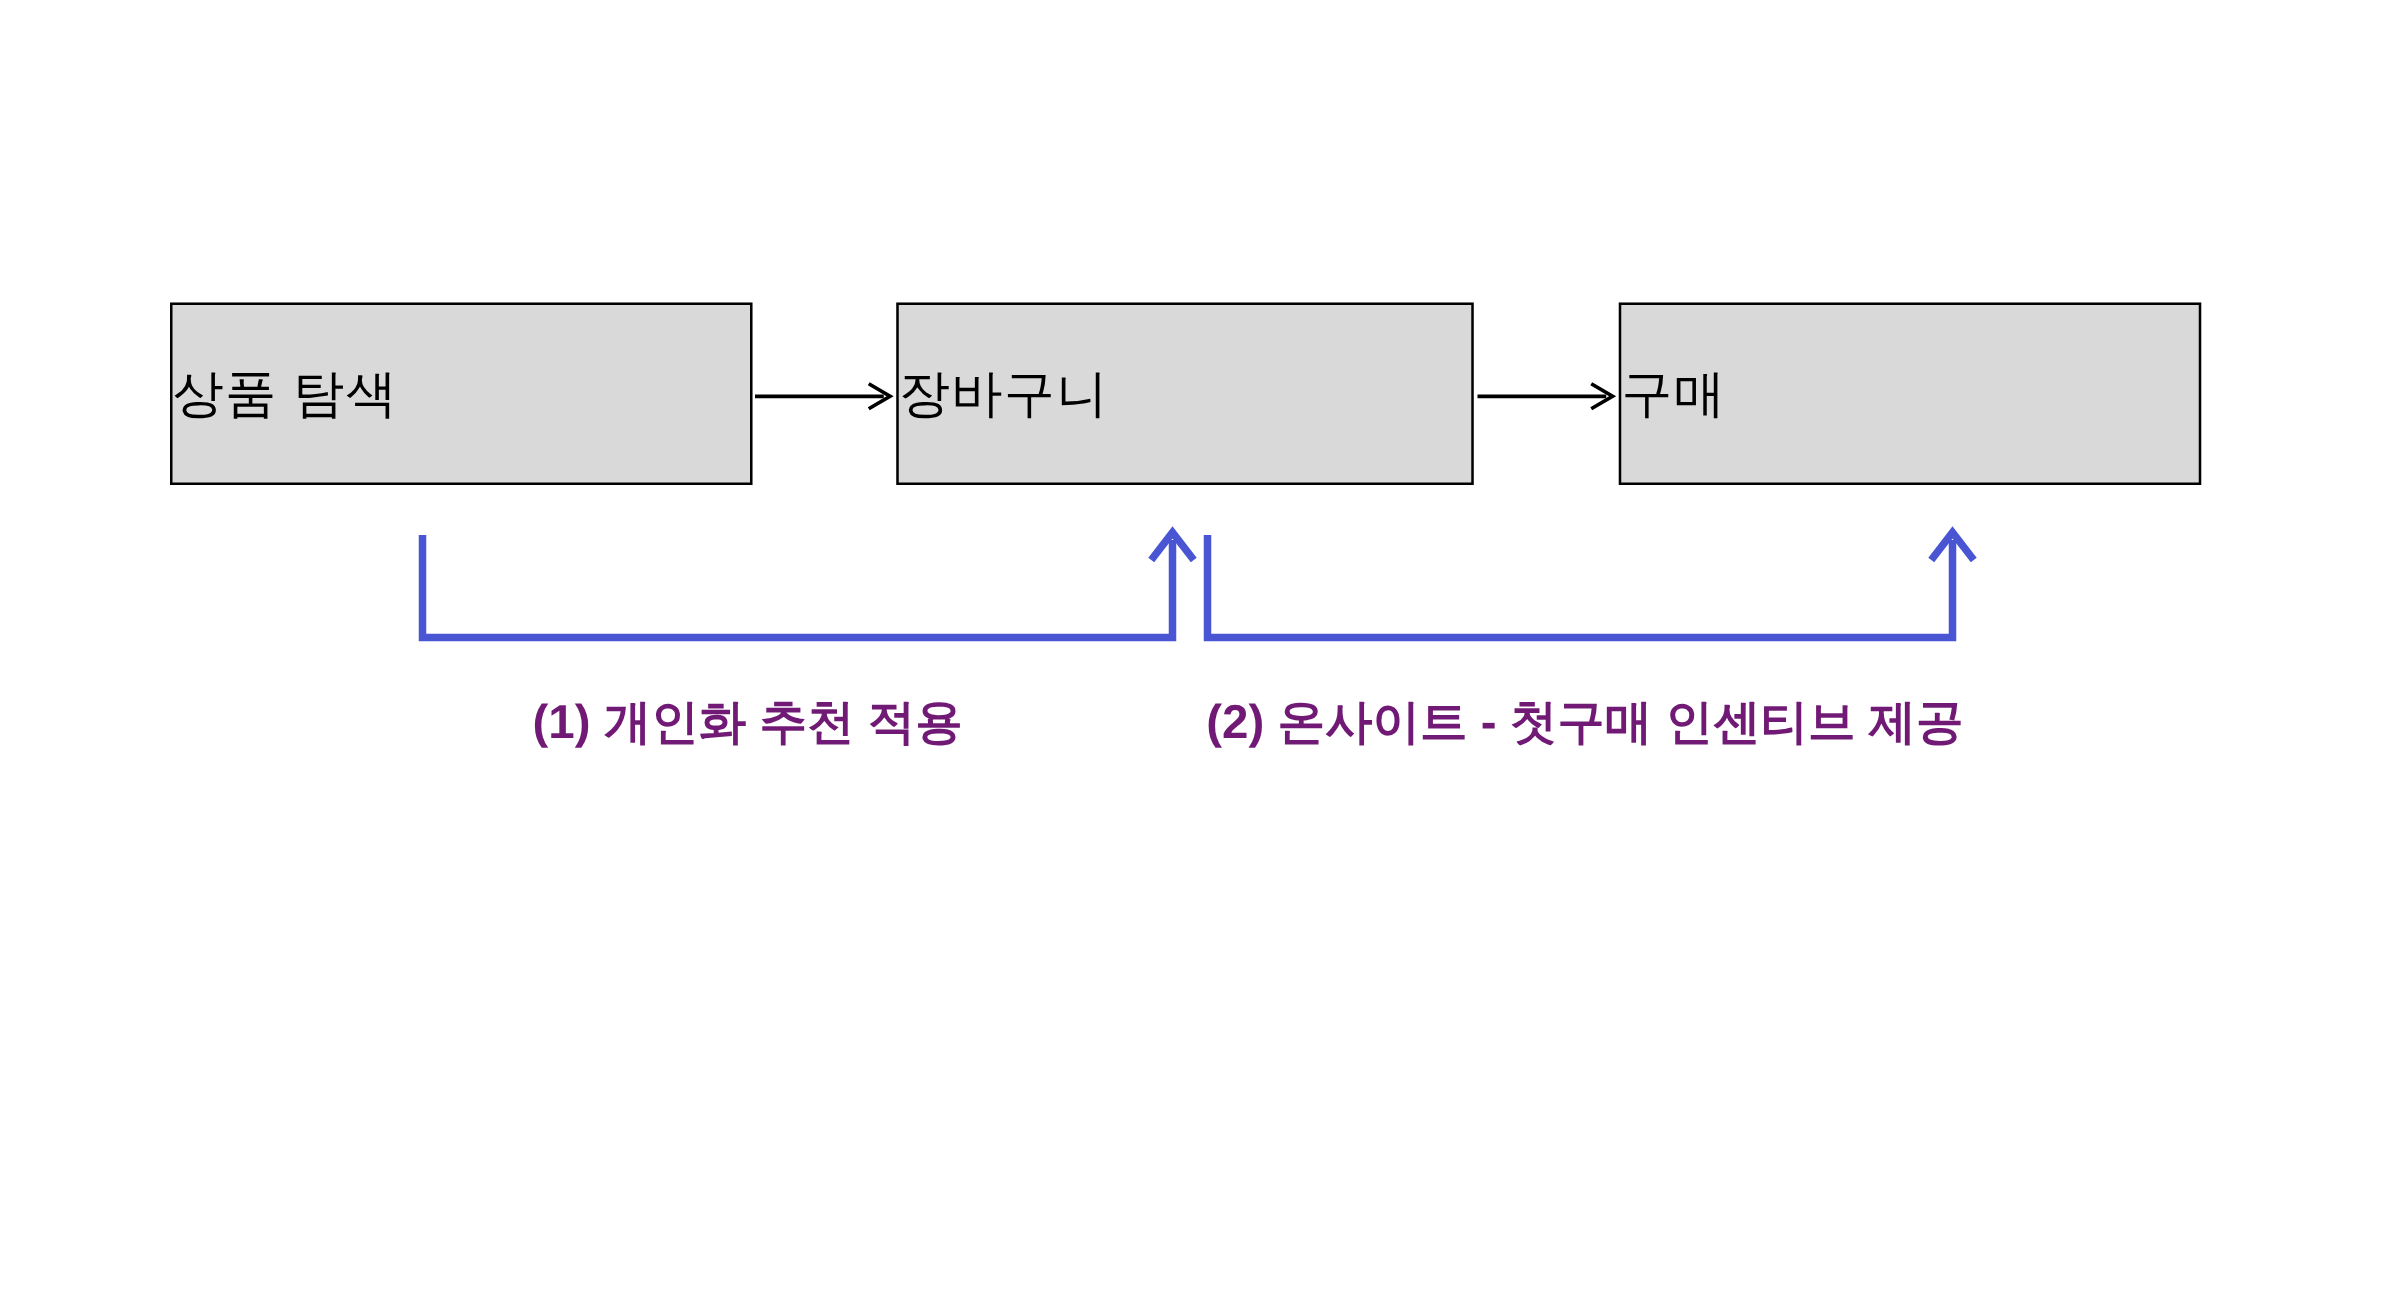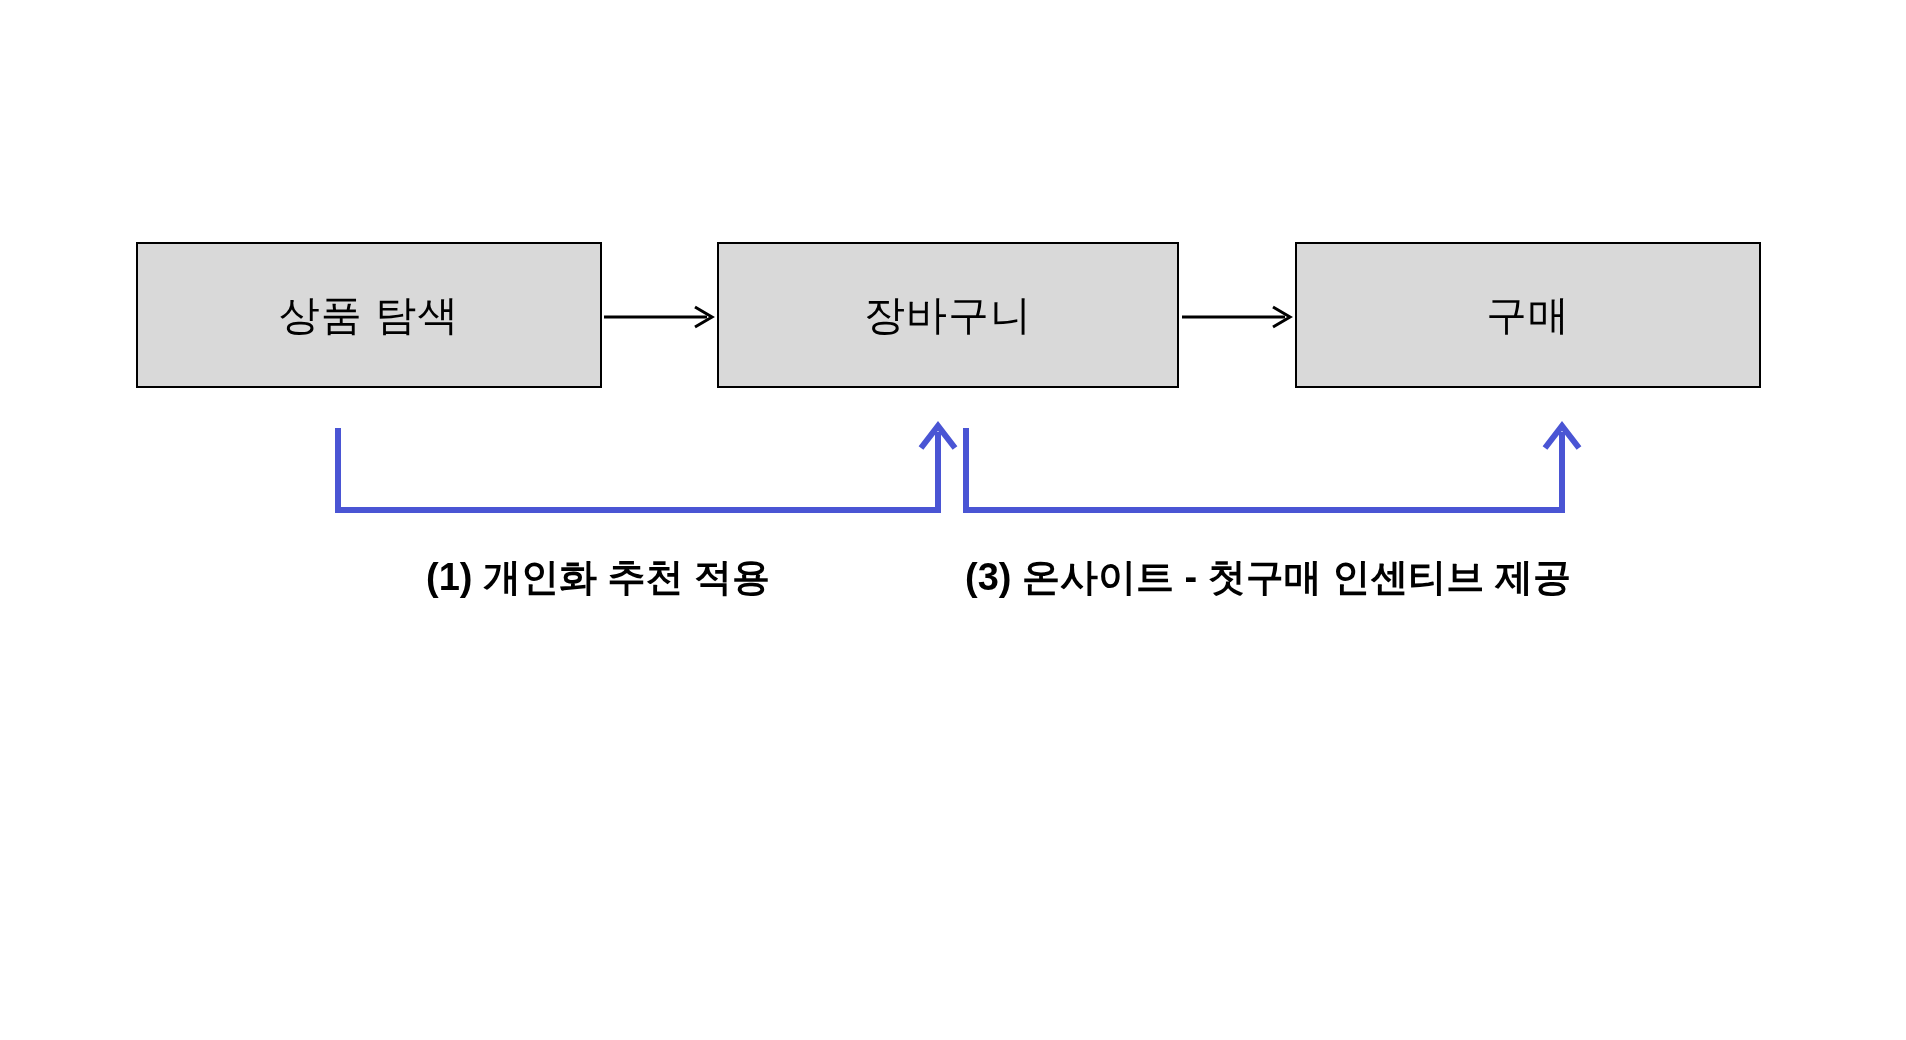--- a/index.html
+++ b/index.html
@@ -21,21 +21,21 @@
     height: 1040px;
     background: #ffffff;
   }
   .stage-box {
     position: absolute;
     box-sizing: border-box;
     background: #d9d9d9;
     border: 2px solid #000000;
     display: flex;
     align-items: center;
-    justify-content: center;
+    justify-content: flex-start;
     color: #000000;
     font-size: 41px;
     font-weight: 400;
     letter-spacing: 1px;
     white-space: nowrap;
   }
   #stage-box-0 { left: 136px; top: 242px; width: 466px; height: 146px; }
   #stage-box-1 { left: 717px; top: 242px; width: 462px; height: 146px; }
   #stage-box-2 { left: 1295px; top: 242px; width: 466px; height: 146px; }
 
@@ -43,21 +43,21 @@
     position: absolute;
     left: 0;
     top: 0;
     width: 1906px;
     height: 1040px;
     pointer-events: none;
   }
 
   .caption {
     position: absolute;
-    color: #000000;
+    color: #701a75;
     font-weight: bold;
     font-size: 38px;
     white-space: nowrap;
     letter-spacing: 0px;
   }
   #caption-0 { left: 426px; top: 552px; }
   #caption-1 { left: 965px; top: 552px; }
   #caption-2 { left: 903px; top: 644px; }
 </style>
 </head>
@@ -94,16 +94,16 @@
   <div class="stage-box" id="stage-box-1">
     <span>장바구니</span>
   </div>
 
   <div class="stage-box" id="stage-box-2">
     <span>구매</span>
   </div>
 
   <div class="caption" id="caption-0">(1) 개인화 추천 적용</div>
 
-  <div class="caption" id="caption-1">(3) 온사이트 - 첫구매 인센티브 제공</div>
+  <div class="caption" id="caption-1">(2) 온사이트 - 첫구매 인센티브 제공</div>
 
 
 </div>
 
 </body></html>

